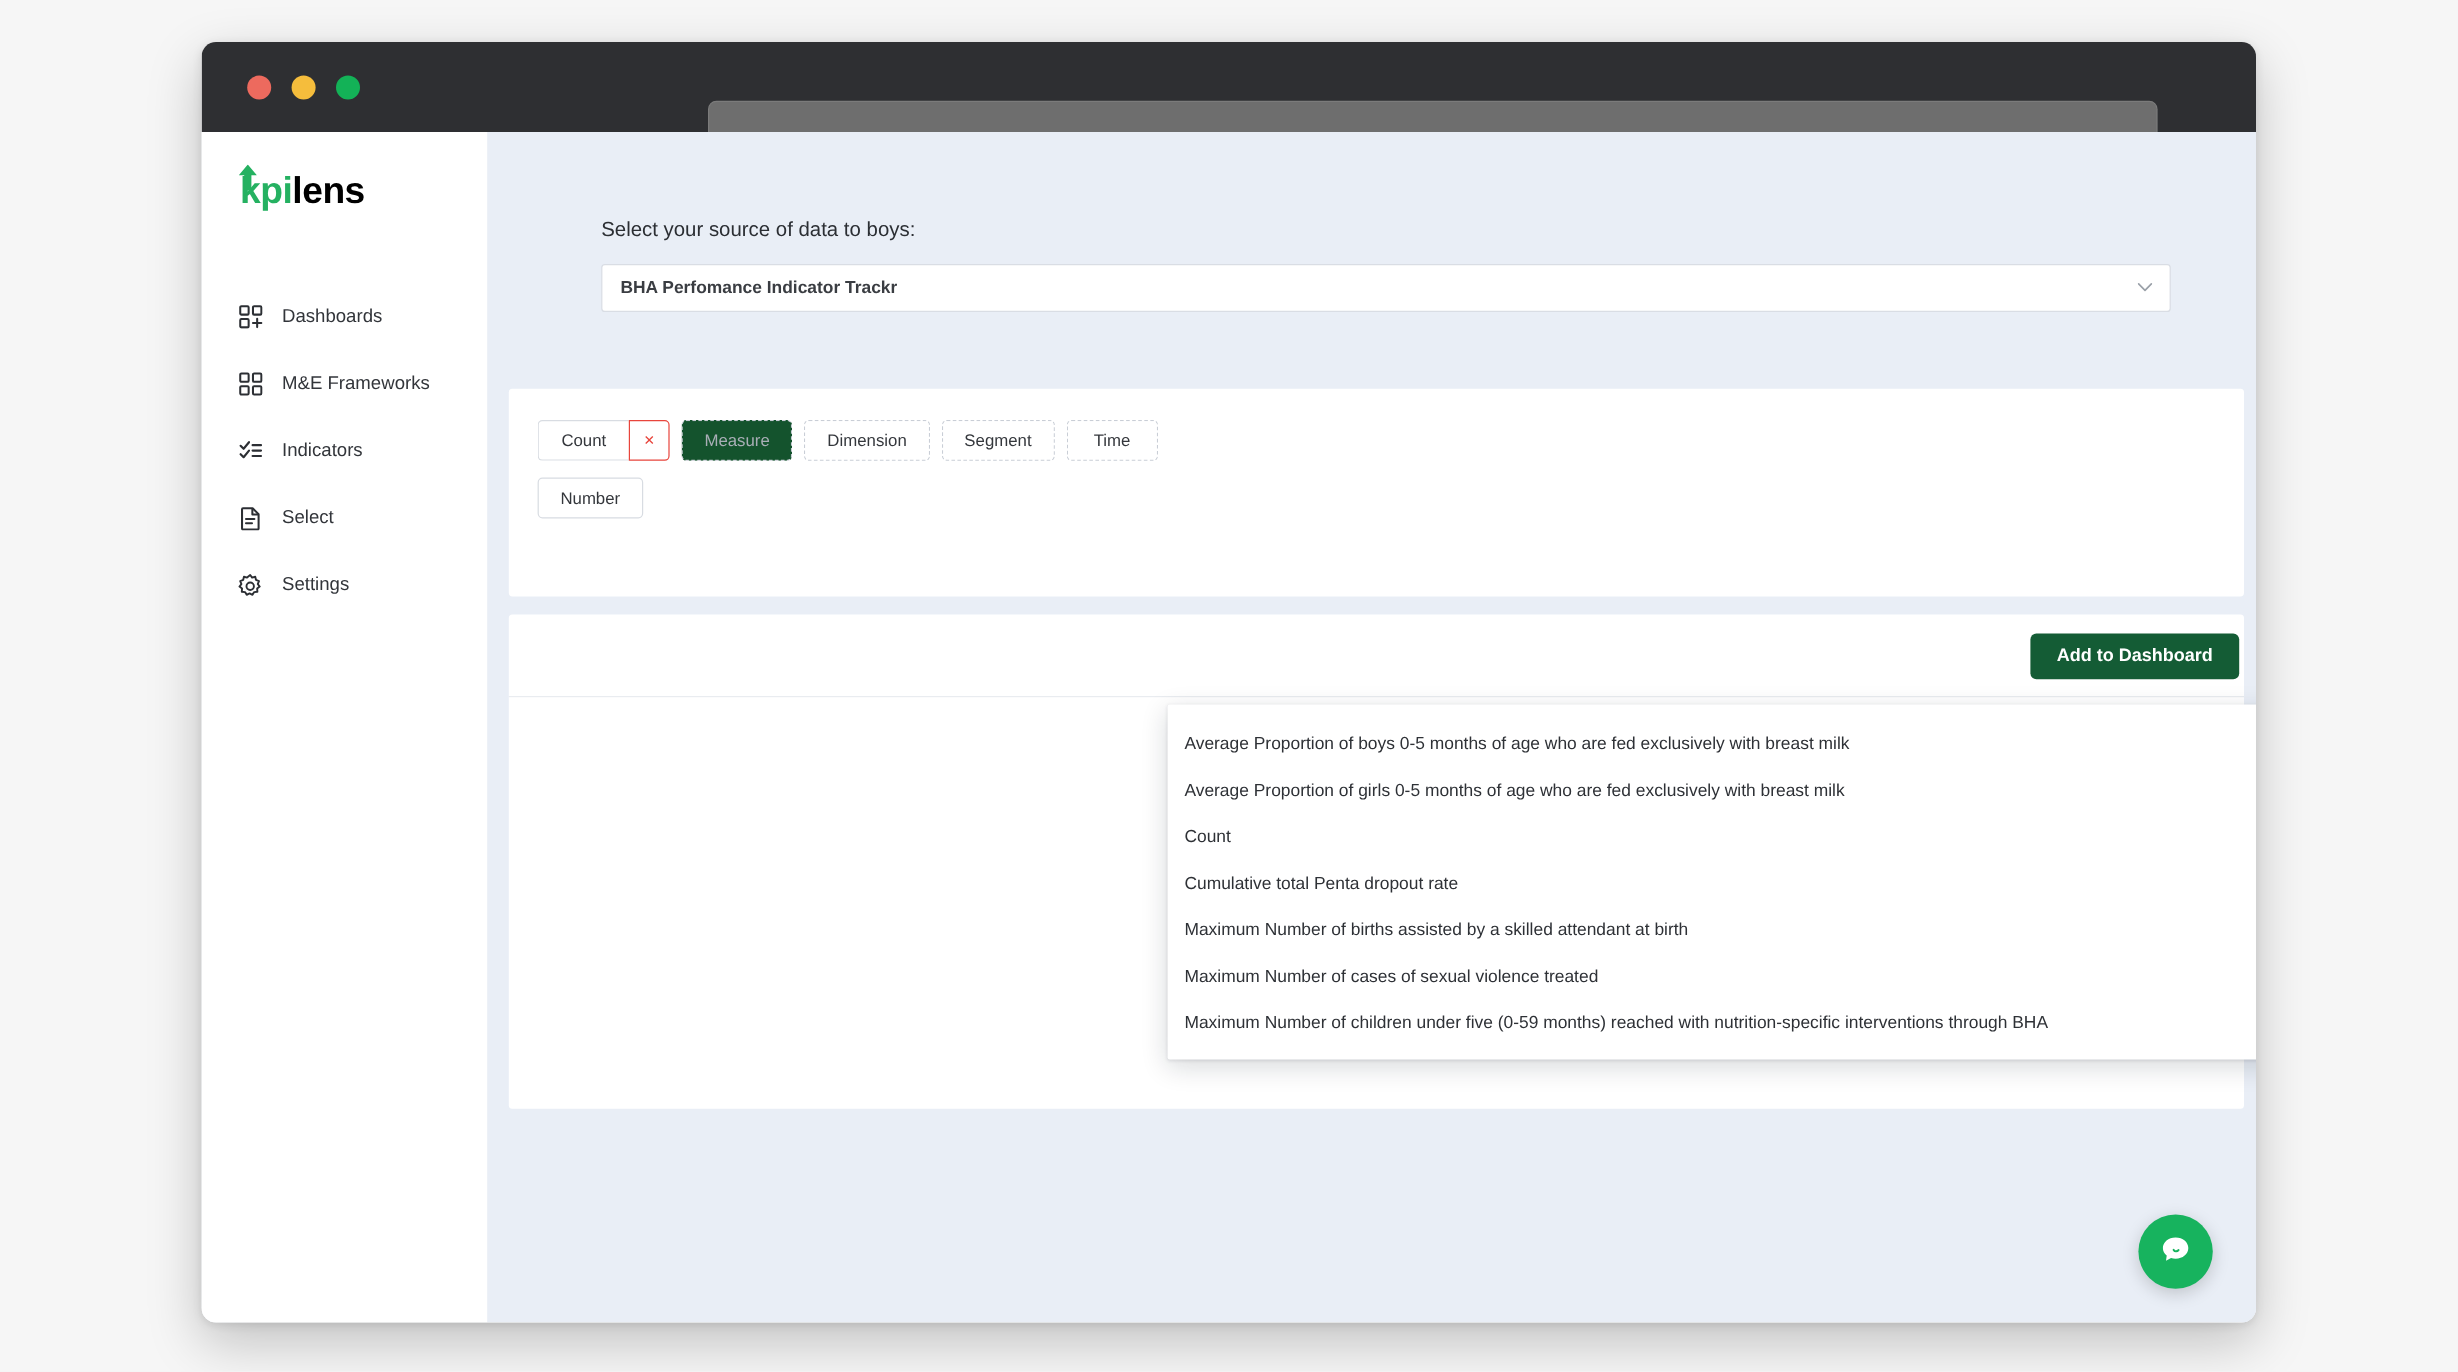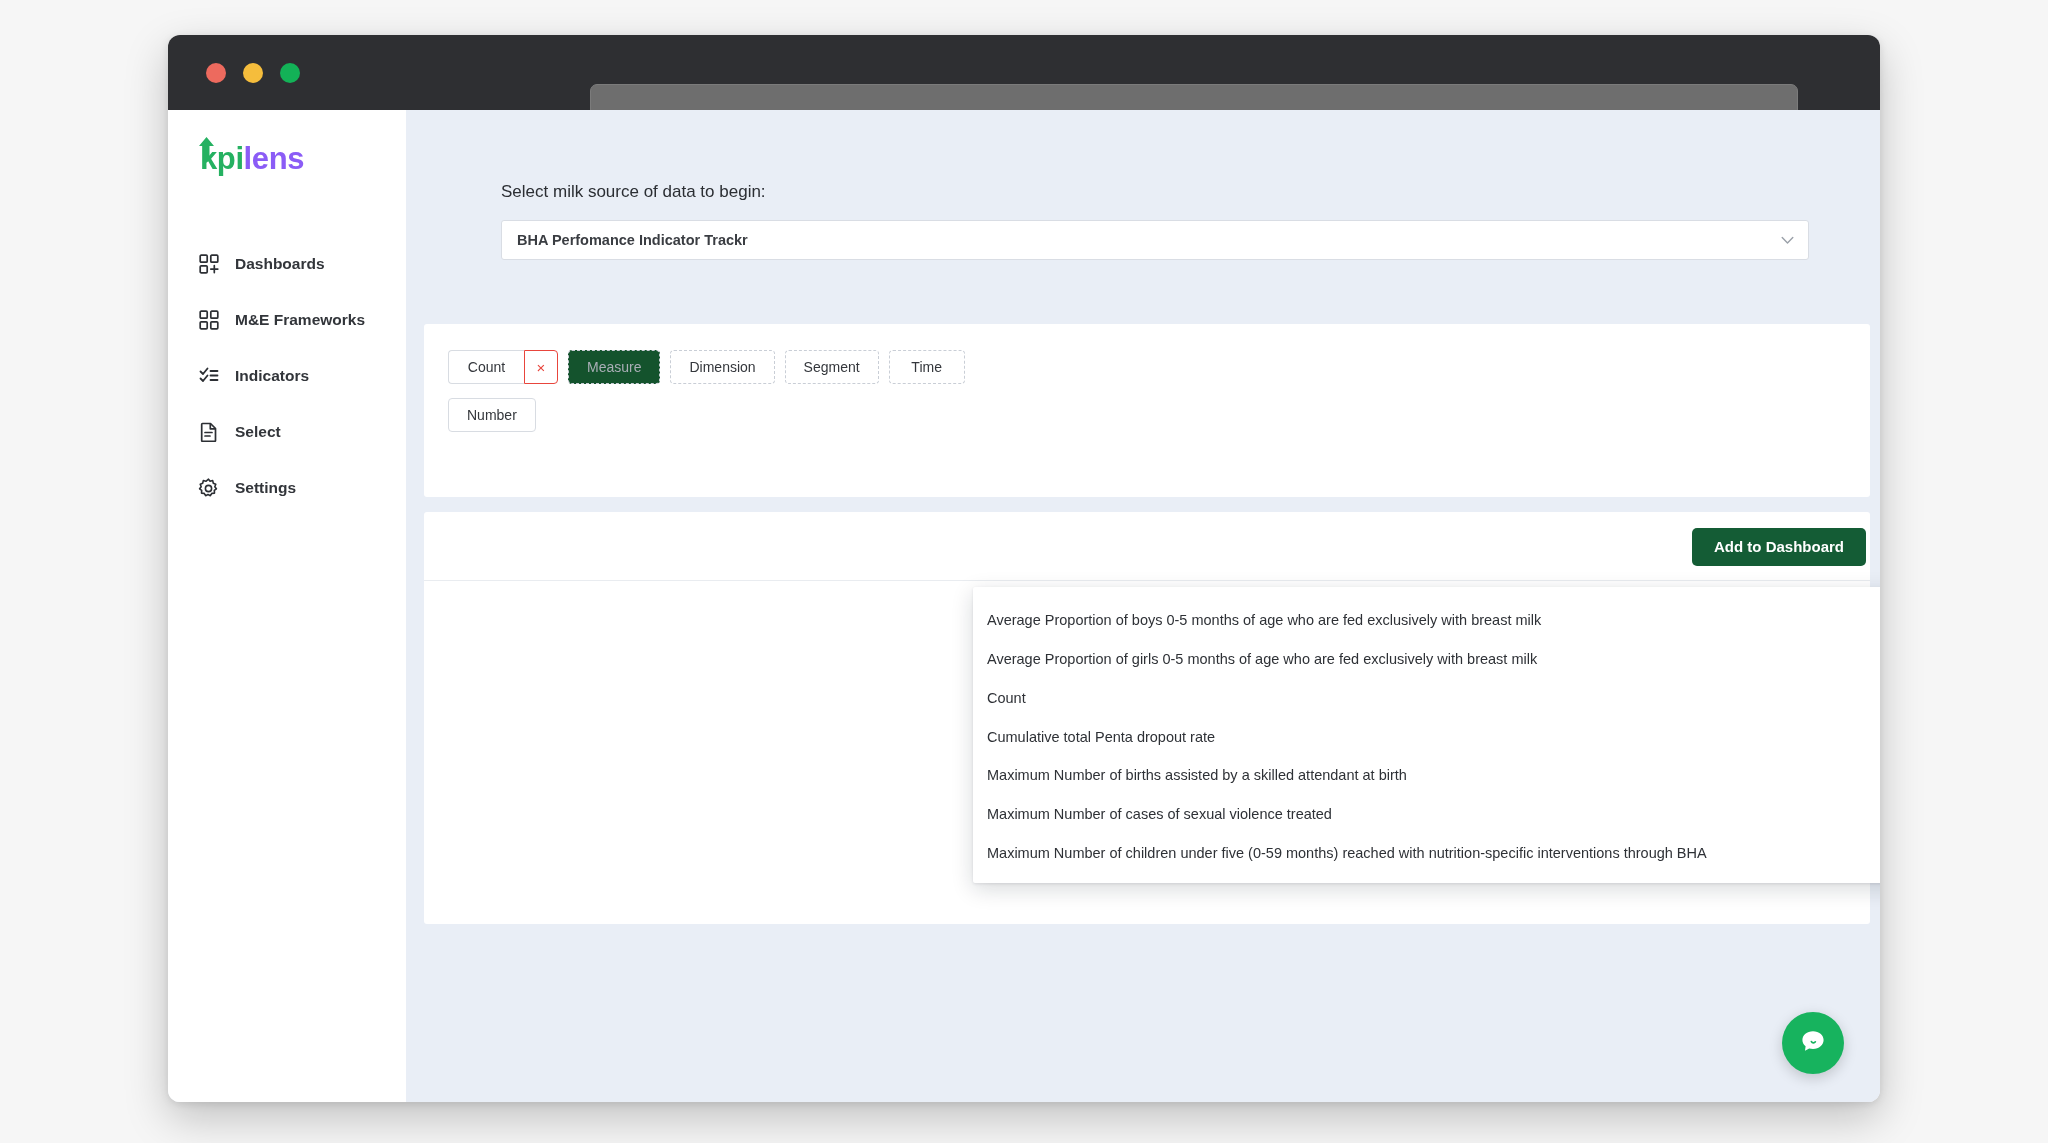--- a/index.html
+++ b/index.html
@@ -78,27 +78,27 @@
     padding-left: 32px;
   }
   .logo {
     position: relative;
     font-size: 31px;
     font-weight: 700;
     letter-spacing: -0.4px;
     line-height: 1;
   }
   .logo .kpi  { color: #25b161; }
-  .logo .lens { color: #8b5cf6; }
+  .logo .lens { color: #000000; }
   .logo .arrow {
     position: absolute;
     left: -2px; top: -10px;
     width: 17px; height: 22px;
   }
-  .nav { padding-top: 29px; font-weight: bold; }
+  .nav { padding-top: 29px; }
   .nav-item {
     display: flex;
     align-items: center;
     gap: 16px;
     height: 56px;
     padding-left: 30px;
     color: #32353a;
     font-size: 15.5px;
     cursor: pointer;
   }
@@ -398,21 +398,21 @@
 
         </nav>
       </aside>
 
       <div class="right-pane">
 
 
         <main class="content">
 
           <section class="source-block">
-            <div class="source-label">Select milk source of data to begin:</div>
+            <div class="source-label">Select your source of data to boys:</div>
             <div class="source-select" title="Select a data source">
               <span class="value">BHA Perfomance Indicator Trackr</span>
               <span class="chev">
                 <svg width="13" height="9" viewBox="0 0 13 9" fill="none" stroke="#9aa0a8" stroke-width="1.4" stroke-linecap="round" stroke-linejoin="round">
                   <path d="M1.2 1.6 L6.5 7 L11.8 1.6"></path>
                 </svg>
               </span>
             </div>
           </section>
 

